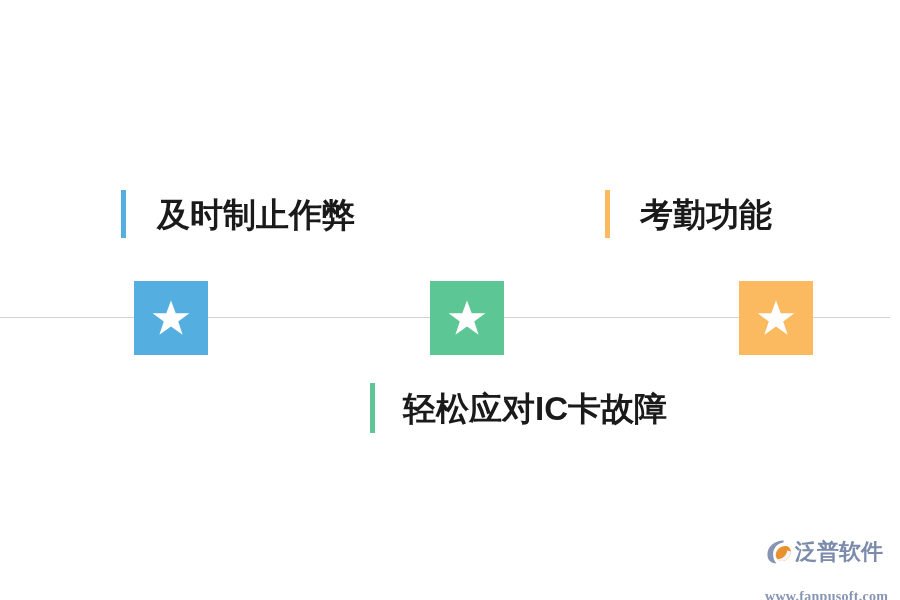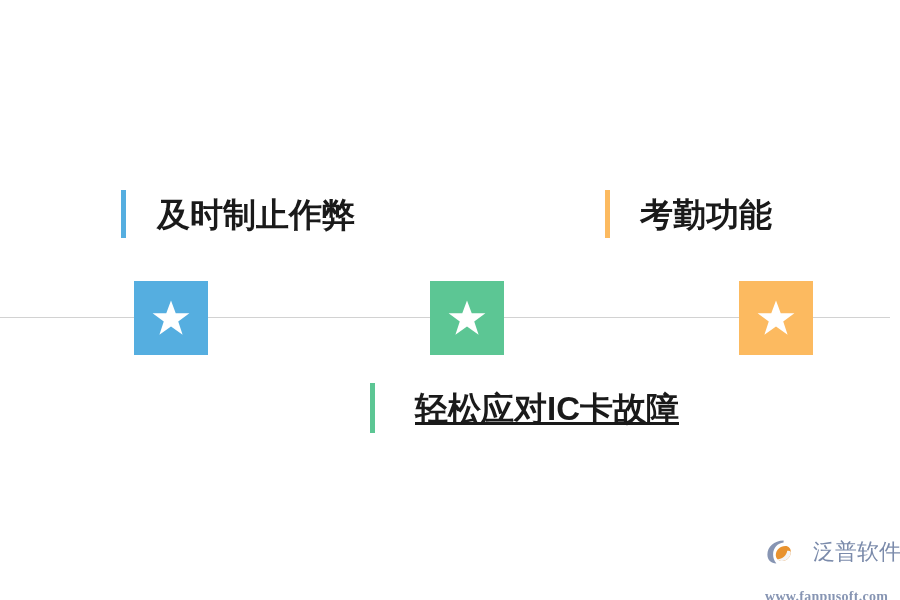--- a/index.html
+++ b/index.html
@@ -67,21 +67,21 @@
     line-height: 1;
     white-space: nowrap;
     margin-left: 31px;
     letter-spacing: 0px;
   }
 
   .label-top-left  { left: 80px;  top: 190px; padding-left: 41px; }
   .label-top-right { left: 605px; top: 190px; }
   .label-bottom    { left: 370px; top: 383px; }
   .label-bottom .label-bar { height: 50px; }
-  .label-bottom .label-text { margin-left: 40px; text-decoration: underline; }
+  .label-bottom .label-text { margin-left: 28px; }
   .label-top-right .label-text { margin-left: 30px; }
 
   
   .watermark {
     position: absolute;
     left: 765px;
     top: 536px;
     width: 128px;
     height: 54px;
   }
@@ -90,24 +90,24 @@
     align-items: center;
     height: 32px;
   }
   .watermark-mark {
     width: 30px;
     height: 30px;
     flex: 0 0 30px;
   }
   .watermark-brand {
     font-size: 22px;
-    font-weight: normal;
+    font-weight: bold;
     color: #7b8bab;
     line-height: 1;
-    margin-left: 18px;
+    margin-left: 0;
     white-space: nowrap;
   }
   .watermark-url {
     font-family: "Liberation Serif", "DejaVu Serif", serif;
     font-size: 14px;
     font-weight: bold;
     color: #8795b3;
     letter-spacing: 0.3px;
     line-height: 1;
     margin-top: 22px;

